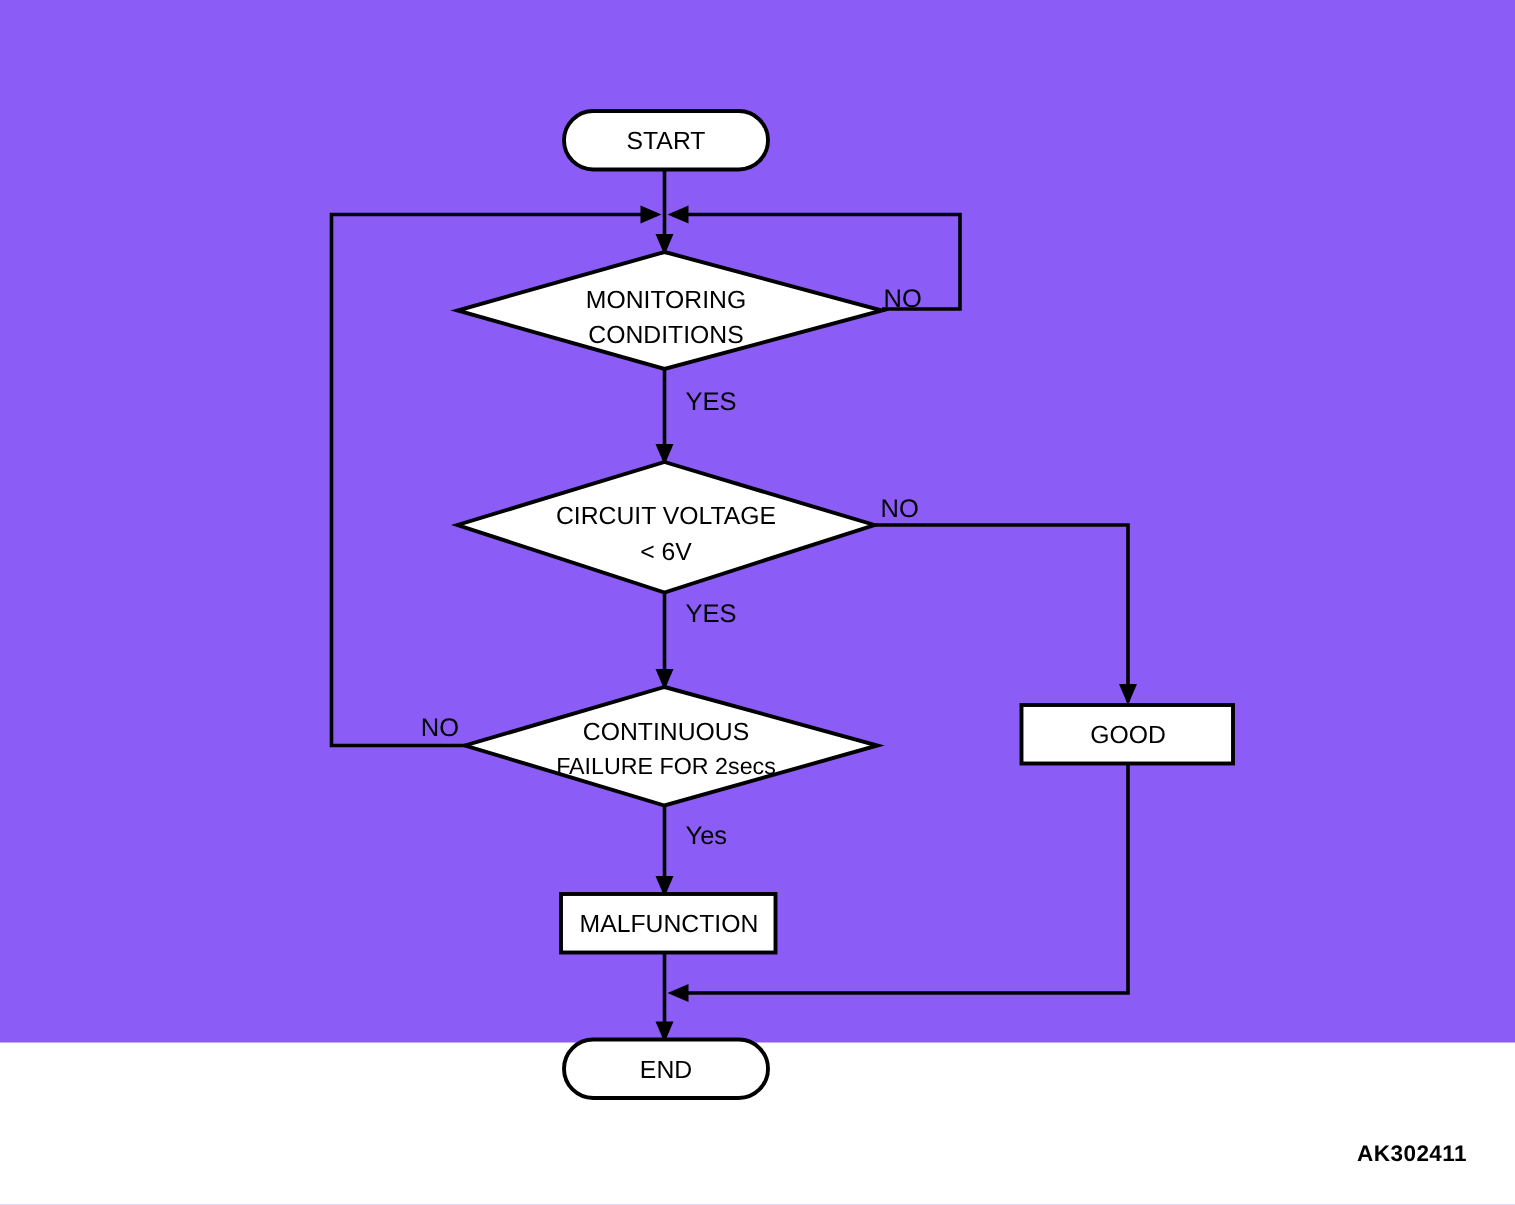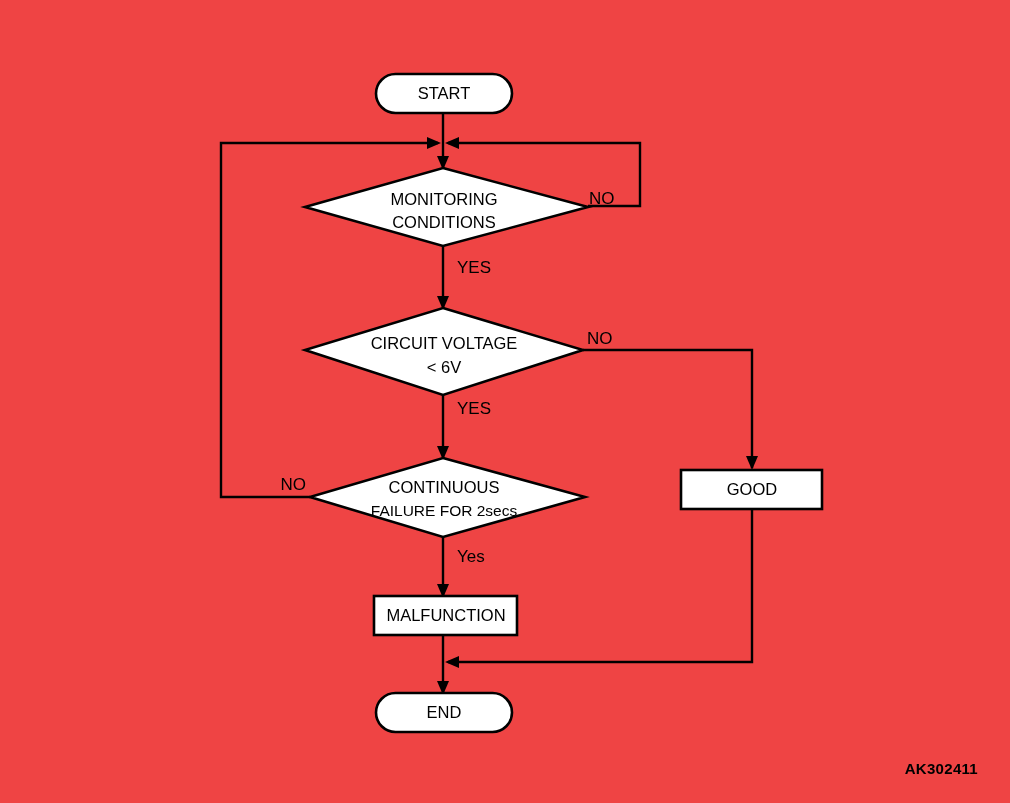--- a/index.html
+++ b/index.html
@@ -10,22 +10,22 @@
   }
   body {
     font-family: "Liberation Sans", sans-serif;
     width: 1010px;
     height: 803px;
     overflow: hidden;
   }
   #flow-root {
     position: relative;
     width: 1010px;
-    height: 803px;
-    background: #ef4444;
+    height: 695px;
+    background: #8b5cf6;
   }
   svg#flow-svg {
     display: block;
     width: 1010px;
     height: 803px;
   }
   .shape-outline {
     fill: #ffffff;
     stroke: #000000;
     stroke-width: 2.6;

